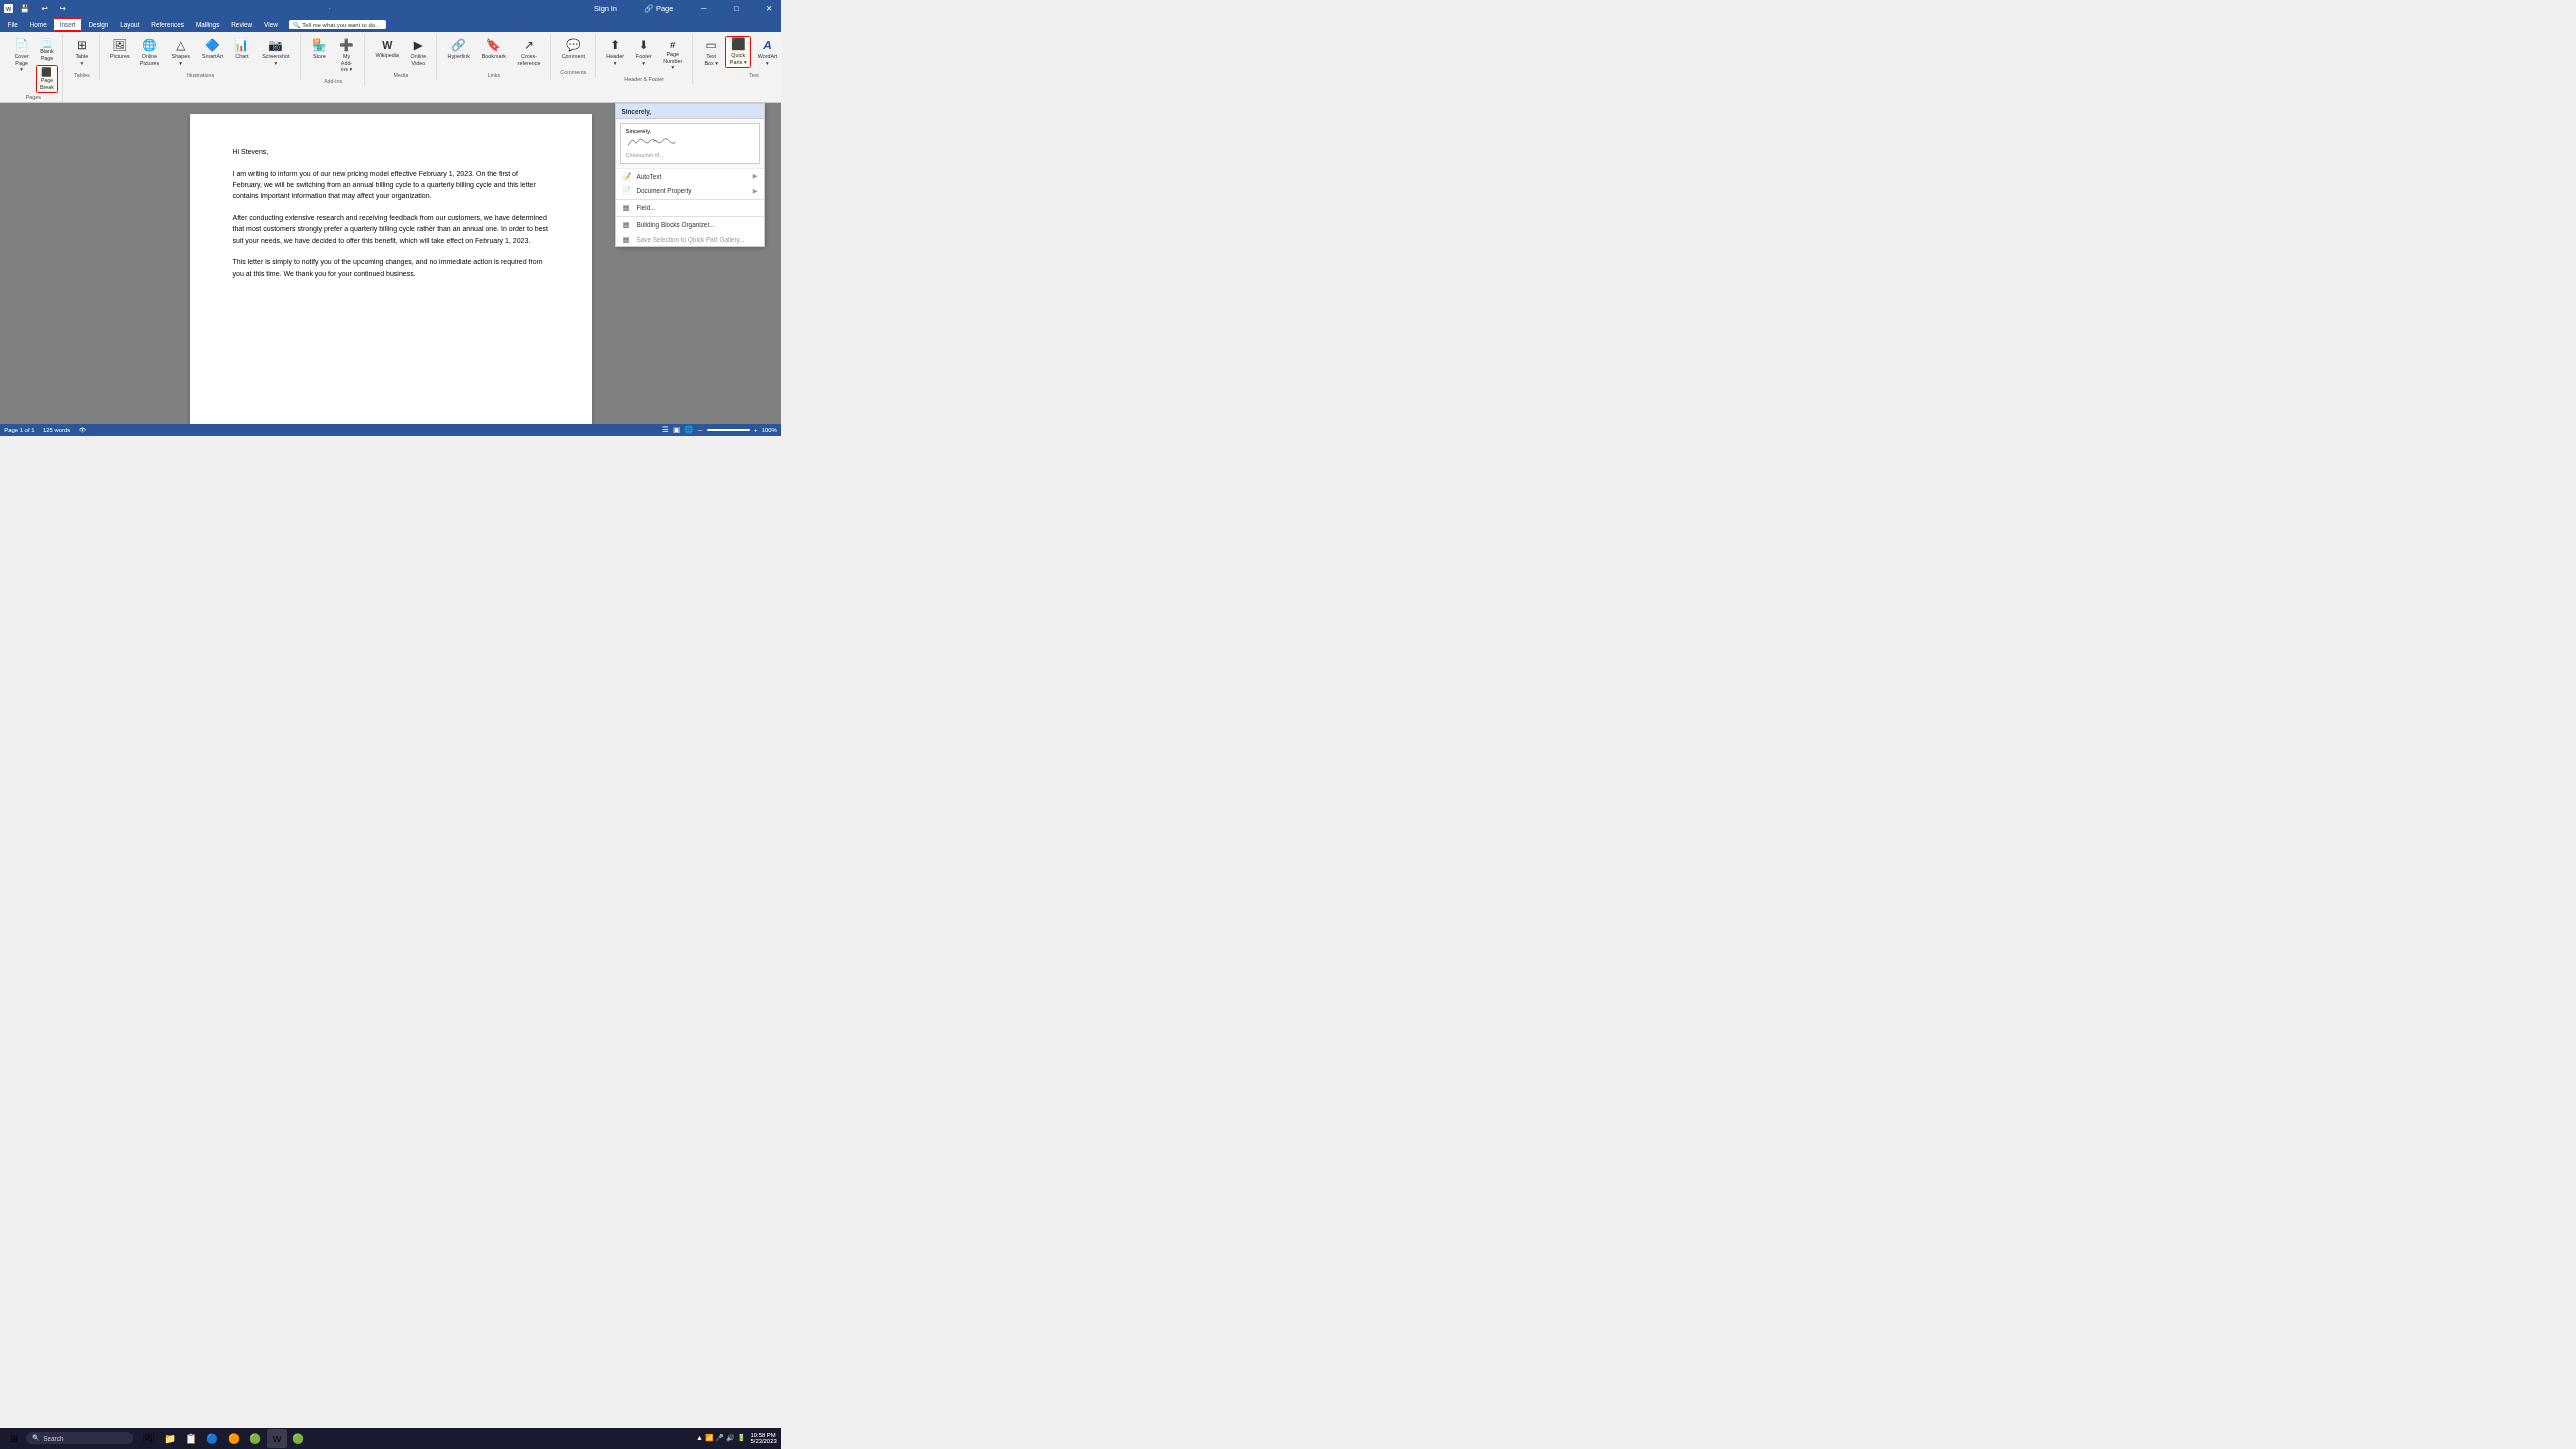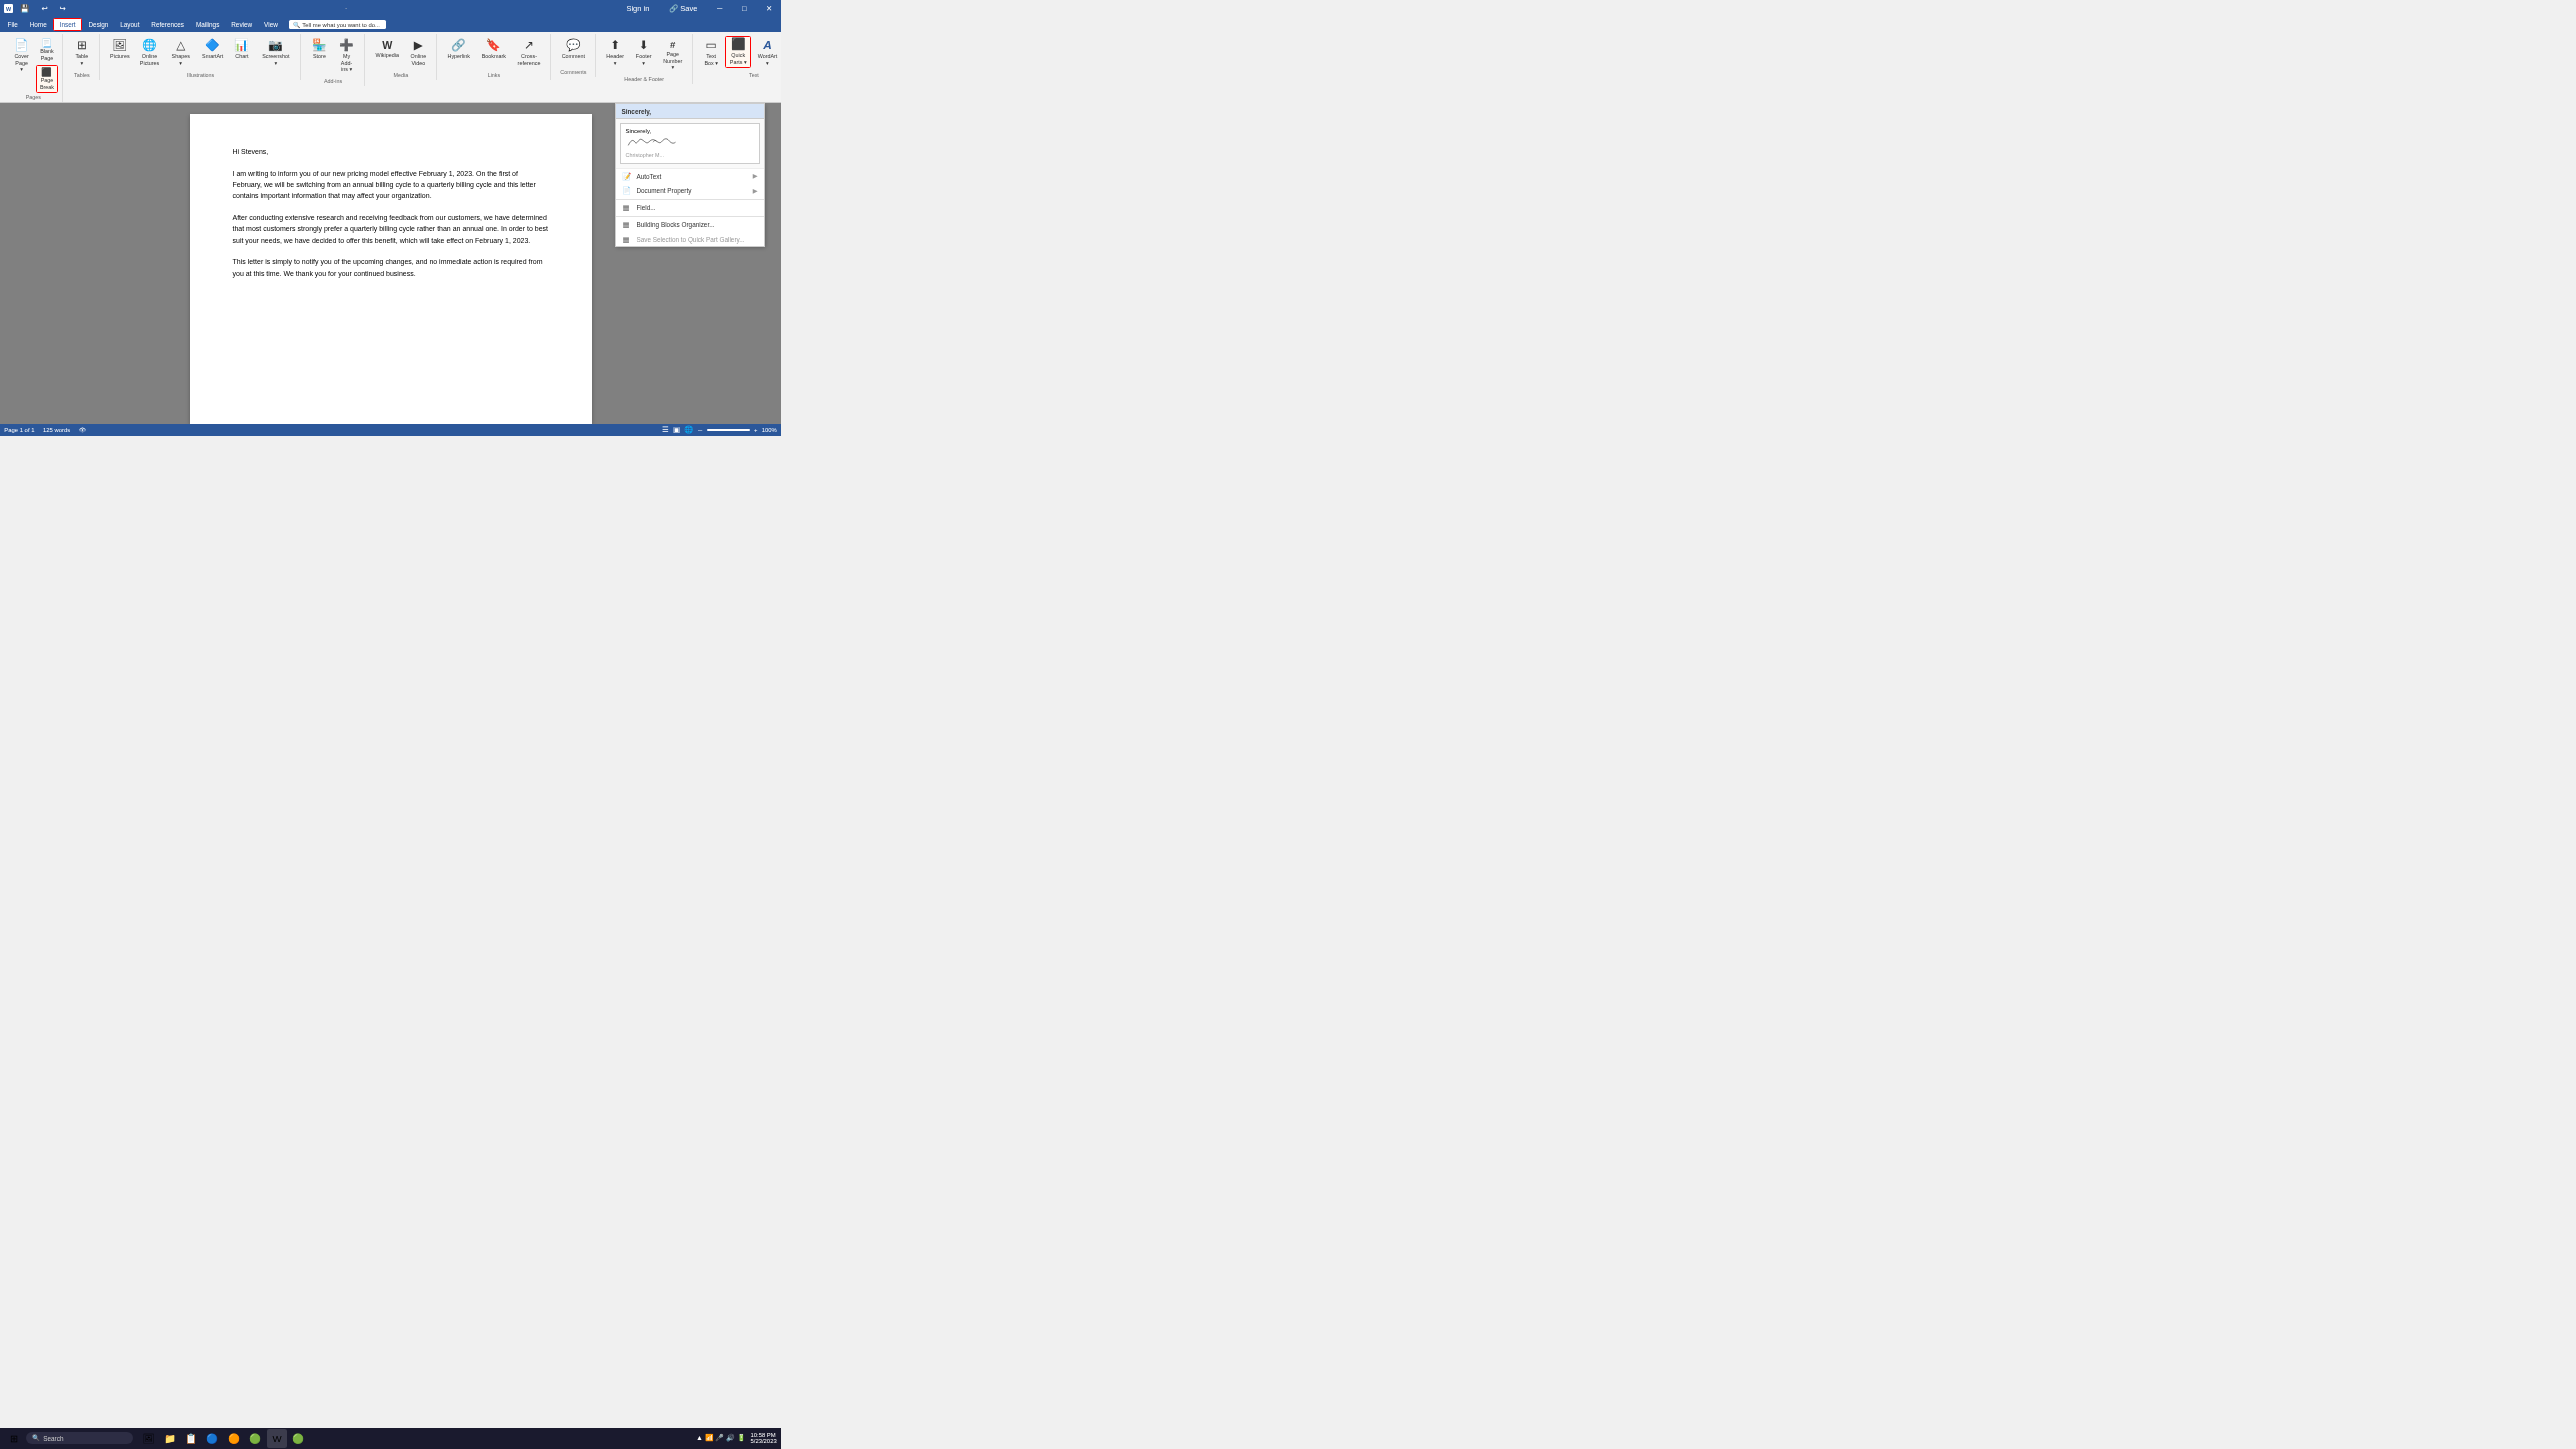--- a/index.html
+++ b/index.html
@@ -10,21 +10,21 @@
       background: #2b579a;
       height: 17px;
       display: flex;
       align-items: center;
       justify-content: space-between;
       padding: 0 4.3px;
       color: white;
     }
     .title-bar-left { display: flex; align-items: center; gap: 3.2px; }
     .title-bar-center { font-size: 6.4px; color: #ccc; }
-    .title-bar-right { display: flex; gap: 11px; }
+    .title-bar-right { display: flex; gap: 19px; }
     .title-btn { color: white; font-size: 7.5px; padding: 1.1px 4.3px; cursor: pointer; background: none; border: none; }
     .qs-icon { width: 8.6px; height: 8.6px; background: #fff; border-radius: 1.1px; display: flex; align-items: center; justify-content: center; font-size: 5.4px; color: #2b579a; font-weight: bold; }
 
     
     .menu-bar {
       background: #2b579a;
       height: 15px;
       display: flex;
       align-items: center;
       padding: 0 2.1px;
@@ -267,21 +267,21 @@
 <div class="title-bar">
   <div class="title-bar-left">
     <div class="qs-icon">W</div>
     <button class="title-btn">💾</button>
     <button class="title-btn">↩</button>
     <button class="title-btn">↪</button>
   </div>
   <div class="title-bar-center">·</div>
   <div class="title-bar-right">
     <button class="title-btn">Sign in</button>
-    <button class="title-btn">🔗 Save</button>
+    <button class="title-btn">🔗 Page</button>
     <button class="title-btn">─</button>
     <button class="title-btn">□</button>
     <button class="title-btn close">✕</button>
   </div>
 </div>
 
 <div class="menu-bar">
   <div class="menu-item">File</div>
   <div class="menu-item">Home</div>
   <div class="menu-item active insert-tab-border red-border">Insert</div>

